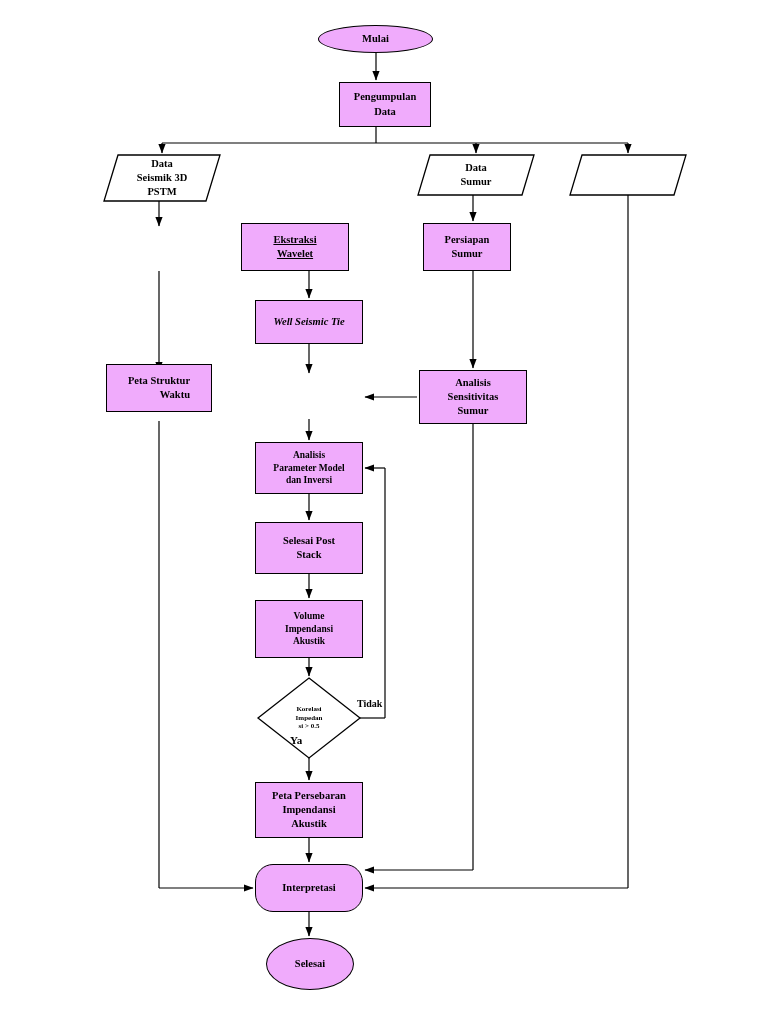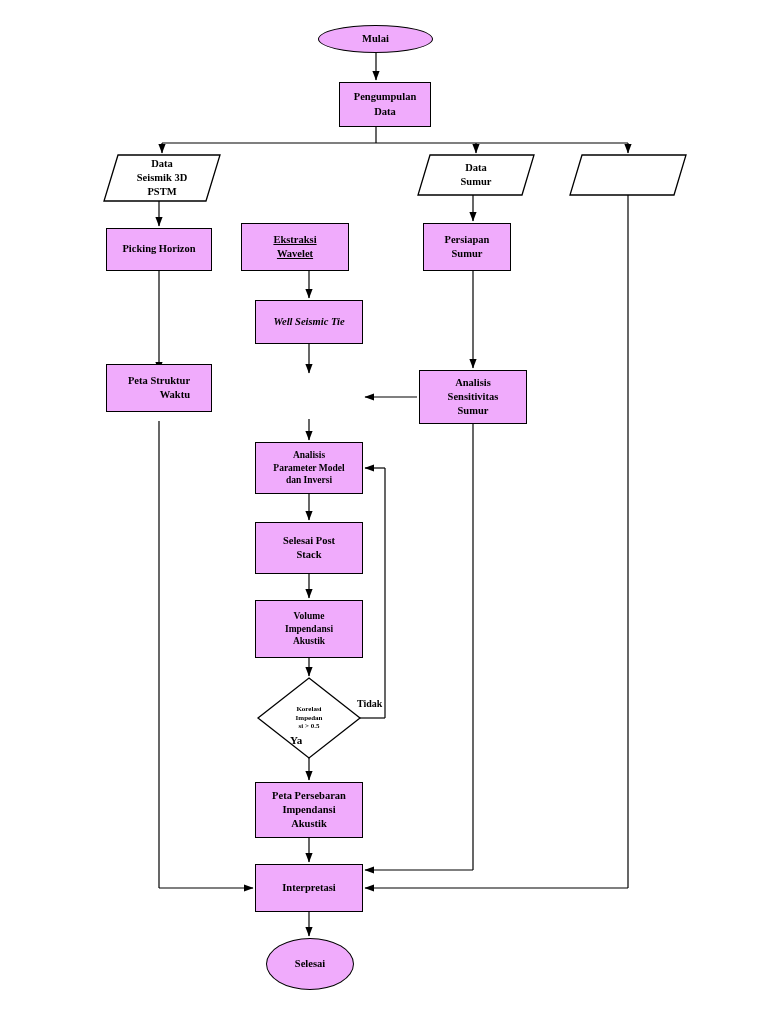--- a/index.html
+++ b/index.html
@@ -128,23 +128,20 @@
 Seismik 3D
 PSTM</span>
   </div>
 
   <div class="node para" style="left:418px;top:155px;width:116px;height:40px;">
     <span class="txt">Data
 Sumur</span>
   </div>
 
 
-  <div class="node" style="left:106px;top:228px;width:106px;height:43px;">
-    <span class="txt">Picking Horizon</span>
-  </div>
 
   <div class="node" style="left:241px;top:223px;width:108px;height:48px;text-decoration:underline;">
     <span class="txt">Ekstraksi
 Wavelet</span>
   </div>
 
   <div class="node" style="left:423px;top:223px;width:88px;height:48px;">
     <span class="txt">Persiapan
 Sumur</span>
   </div>
@@ -187,21 +184,21 @@
 Impedan
 si &gt; 0.5</span>
   </div>
 
   <div class="node" style="left:255px;top:782px;width:108px;height:56px;">
     <span class="txt">Peta Persebaran
 Impendansi
 Akustik</span>
   </div>
 
-  <div class="node" style="left:255px;top:864px;width:108px;height:48px;">
+  <div class="node" style="left:255px;top:864px;width:108px;height:48px;border-radius:18px;">
     <span class="txt">Interpretasi</span>
   </div>
 
   <div class="node terminator" style="left:266px;top:938px;width:88px;height:52px;">
     <span class="txt">Selesai</span>
   </div>
 
   <div class="edgelabel" style="left:357px;top:698px;">Tidak</div>
   <div class="edgelabel" style="left:290px;top:734px;font-size:11px;">Ya</div>
 

